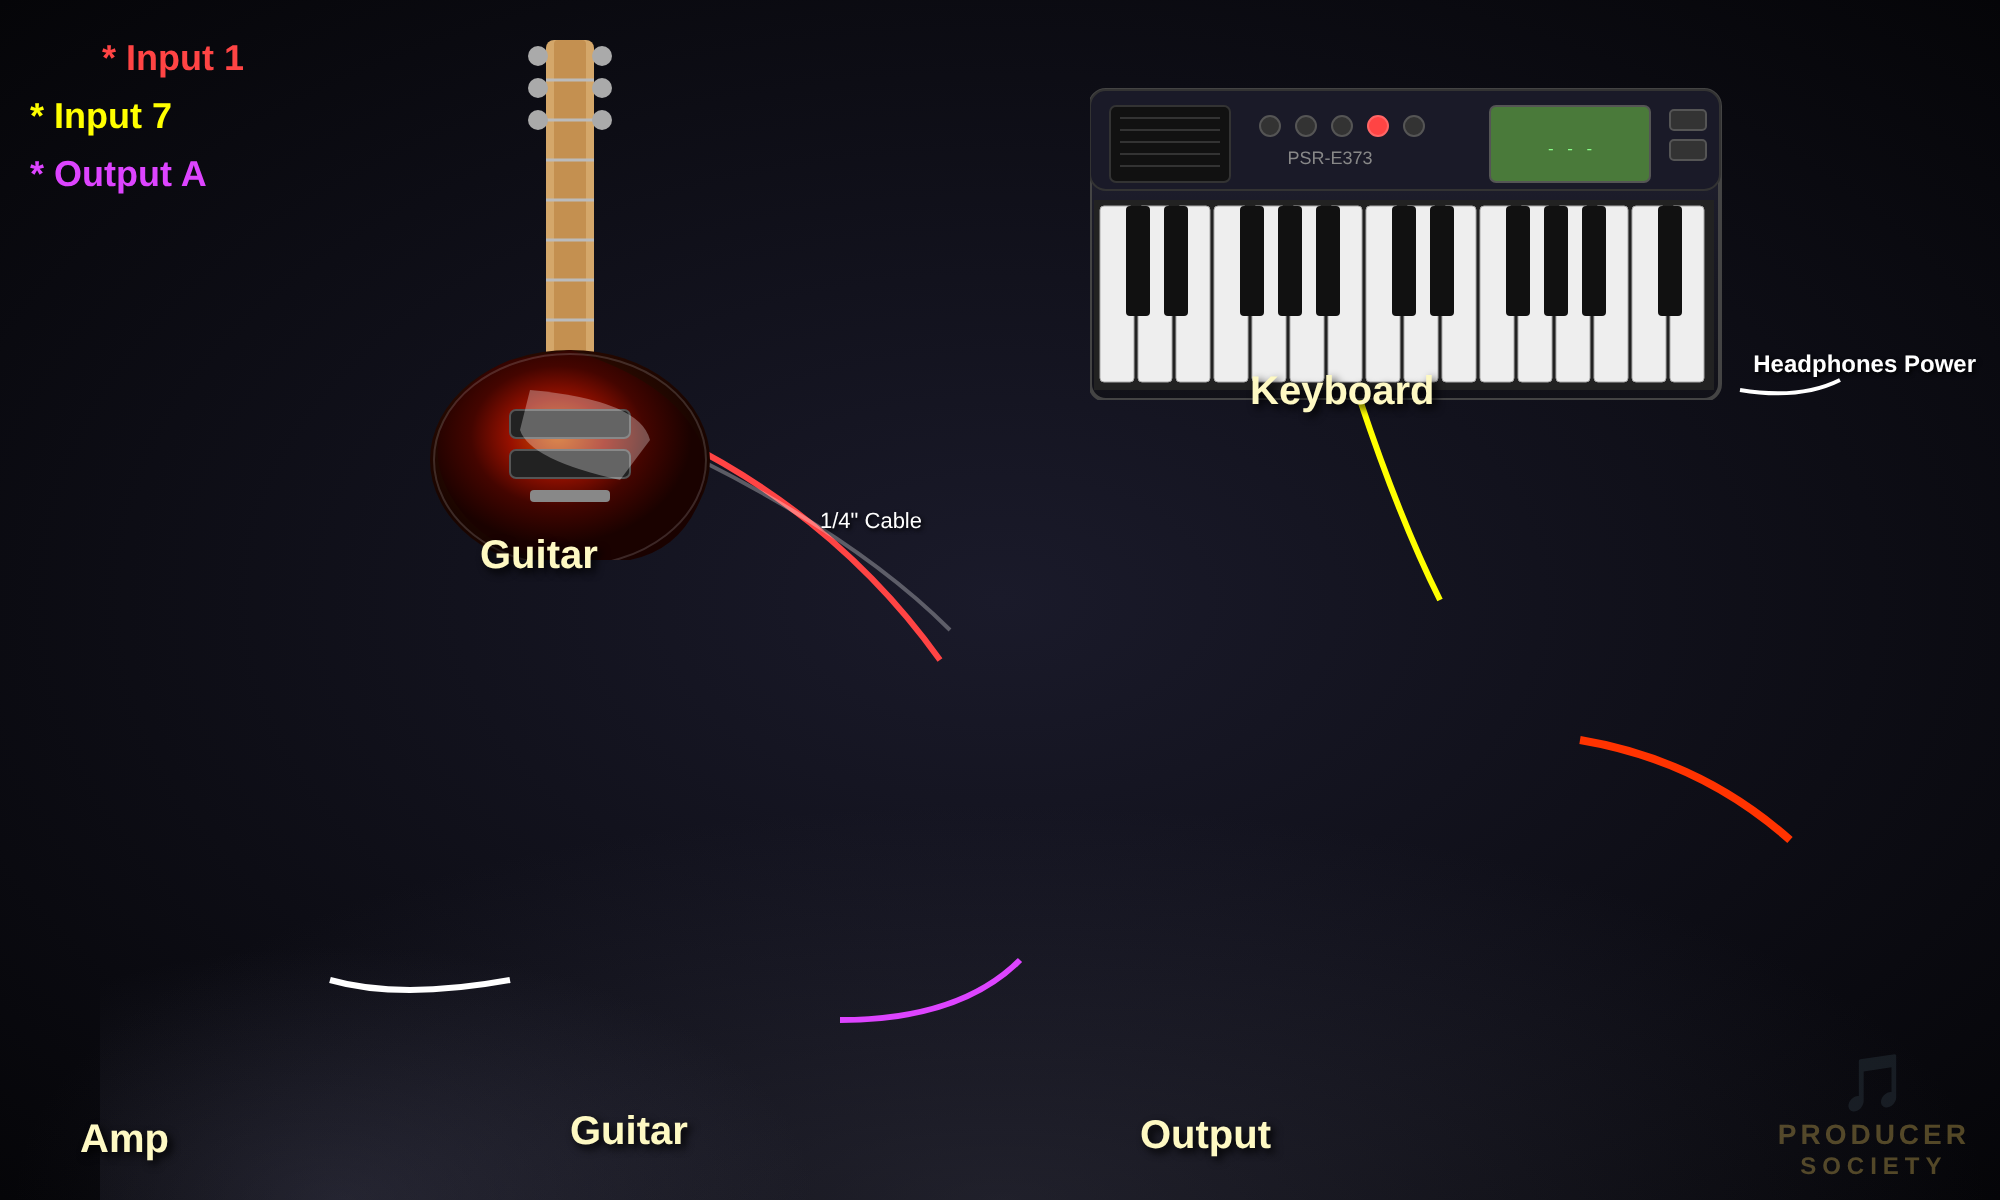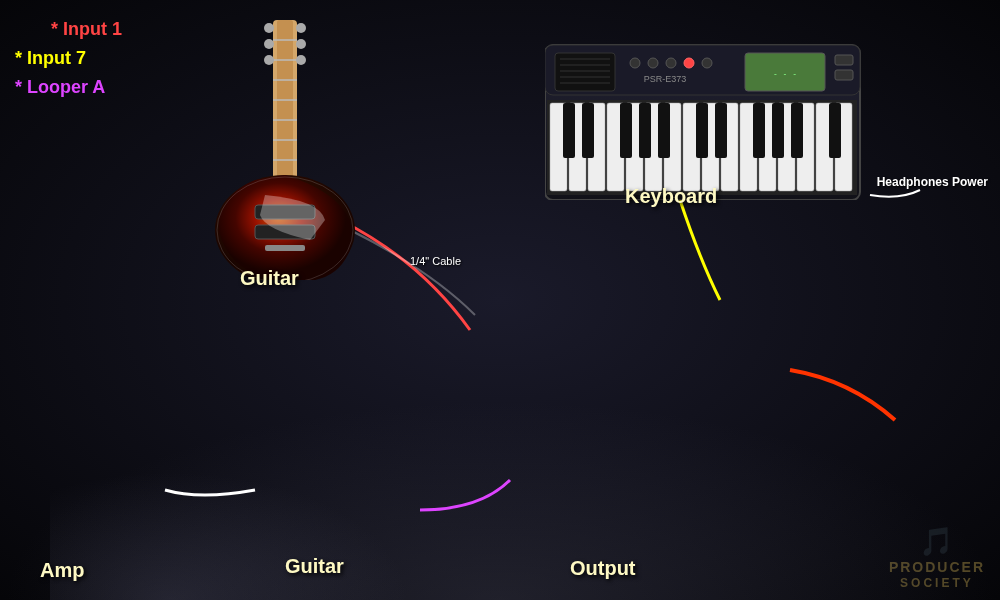--- a/index.html
+++ b/index.html
@@ -368,21 +368,21 @@
 <body>
 
 <div style="position:absolute;top:0;left:0;width:1000px;height:600px;background:radial-gradient(ellipse at 50% 50%, #1a1a2a 0%, #050508 100%);z-index:1;"></div>
 
 <div class="fog"></div>
 <div class="fog2"></div>
 
 <div class="legend">
   <div class="legend-item" style="color:#ff4444;margin-left:36px;">* Input 1</div>
   <div class="legend-item" style="color:#ffff00;">* Input 7</div>
-  <div class="legend-item" style="color:#dd44ff;">* Looper A</div>
+  <div class="legend-item" style="color:#dd44ff;">* Output A</div>
 </div>
 
 <svg class="connections-svg">
 
   <path d="M 340 220 Q 420 260 470 330" stroke="#ff4444" stroke-width="3" fill="none"></path>
 
   <path d="M 680 200 Q 700 260 720 300" stroke="#ffff00" stroke-width="3" fill="none"></path>
 
   <path d="M 510 480 Q 480 510 420 510" stroke="#dd44ff" stroke-width="3" fill="none"></path>
 

